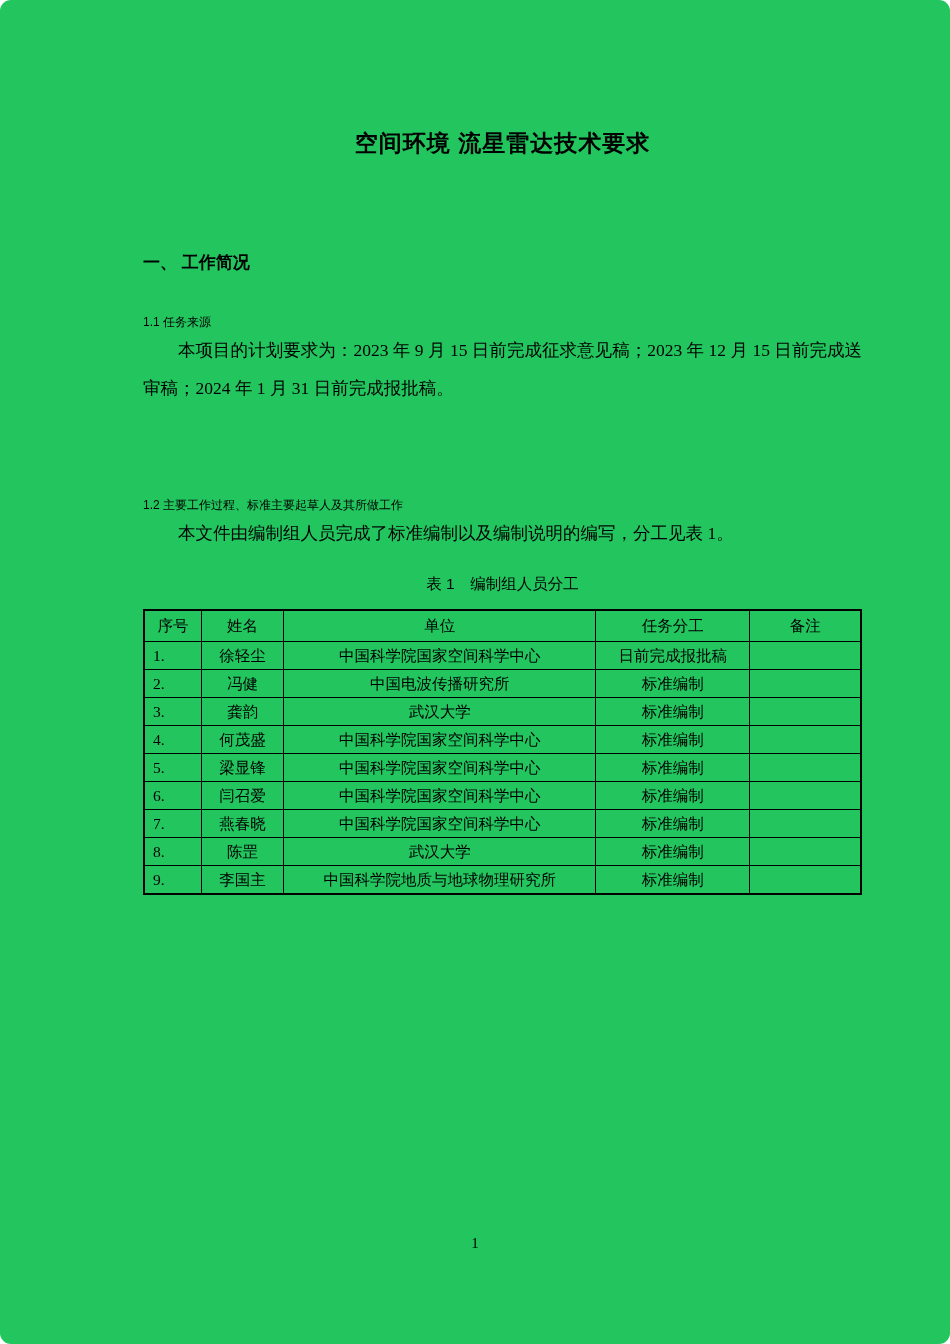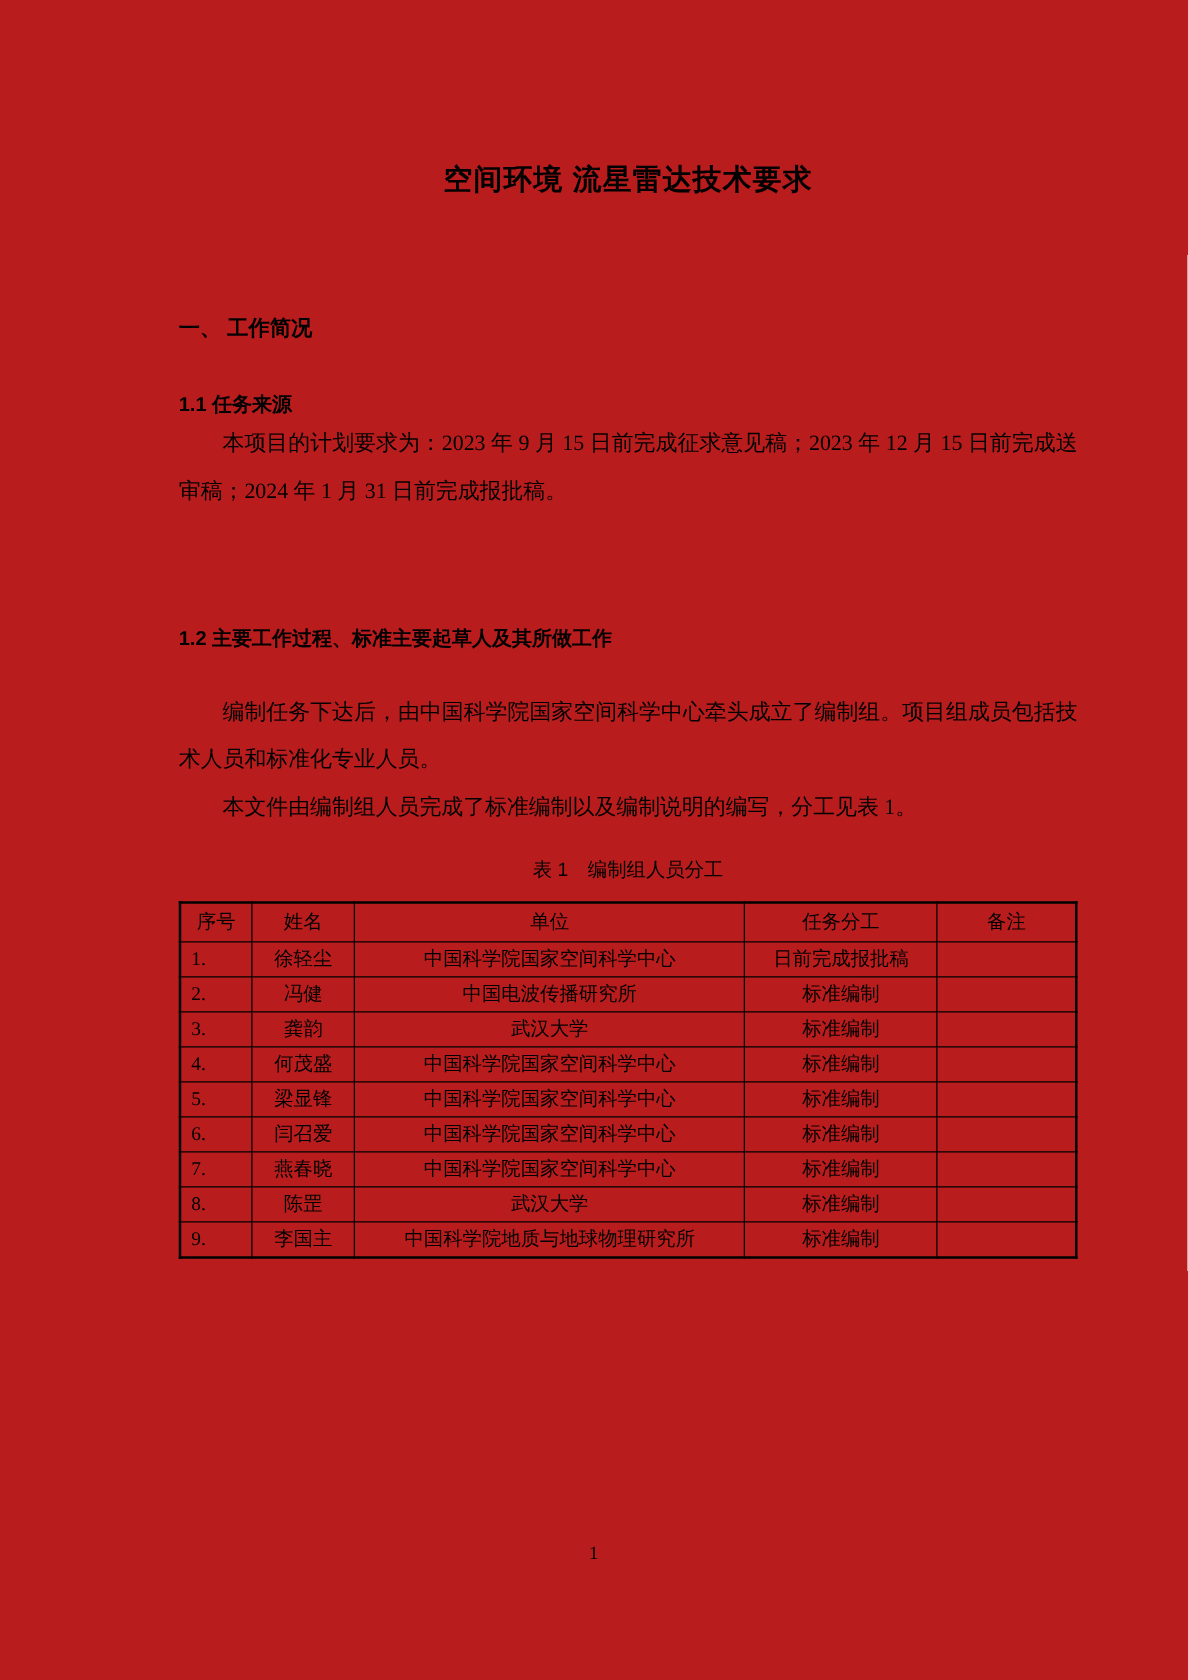--- a/index.html
+++ b/index.html
@@ -9,44 +9,45 @@
   }
   body {
     font-family: "Liberation Serif", "DejaVu Serif", serif;
     color: #000000;
   }
   .page {
     position: relative;
     width: 950px;
     height: 1344px;
     margin: 0 auto;
-    background: #b91c1c;
+    background: #22c55e;
     box-sizing: border-box;
     padding: 128px 88px 0 143px;
     overflow: hidden;
+    border-radius: 11px;
   }
   .doc-title {
     font-family: "Liberation Sans", "DejaVu Sans", sans-serif;
     font-weight: bold;
     font-size: 23px;
     letter-spacing: 1px;
     text-align: center;
     margin: 0;
   }
   .h1 {
     font-family: "Liberation Sans", "DejaVu Sans", sans-serif;
     font-weight: bold;
     font-size: 17px;
     margin: 0;
     margin-top: 92px;
   }
   .h2 {
     font-family: "Liberation Sans", "DejaVu Sans", sans-serif;
-    font-weight: bold;
-    font-size: 16px;
+    font-weight: normal;
+    font-size: 12px;
     margin: 0;
     margin-top: 40px;
   }
   .para {
     font-size: 17.5px;
     line-height: 38px;
     text-align: justify;
     text-indent: 2em;
     margin: 0;
   }
@@ -110,21 +111,20 @@
 
   <h2 class="h1">一、 工作简况</h2>
 
   <h3 class="h2">1.1 任务来源</h3>
 
 
   <p class="para">本项目的计划要求为：2023 年 9 月 15 日前完成征求意见稿；2023 年 12 月 15 日前完成送审稿；2024 年 1 月 31 日前完成报批稿。</p>
 
   <h3 class="h2 gap-large">1.2 主要工作过程、标准主要起草人及其所做工作</h3>
 
-  <p class="para first">编制任务下达后，由中国科学院国家空间科学中心牵头成立了编制组。项目组成员包括技术人员和标准化专业人员。</p>
 
   <p class="para">本文件由编制组人员完成了标准编制以及编制说明的编写，分工见表 1。</p>
 
   <p class="table-caption">表 1　编制组人员分工</p>
 
   <table class="personnel">
     <thead>
       <tr>
         <th class="col0" style="text-align:center;padding-left:4px;">序号</th>
         <th class="col1">姓名</th>

